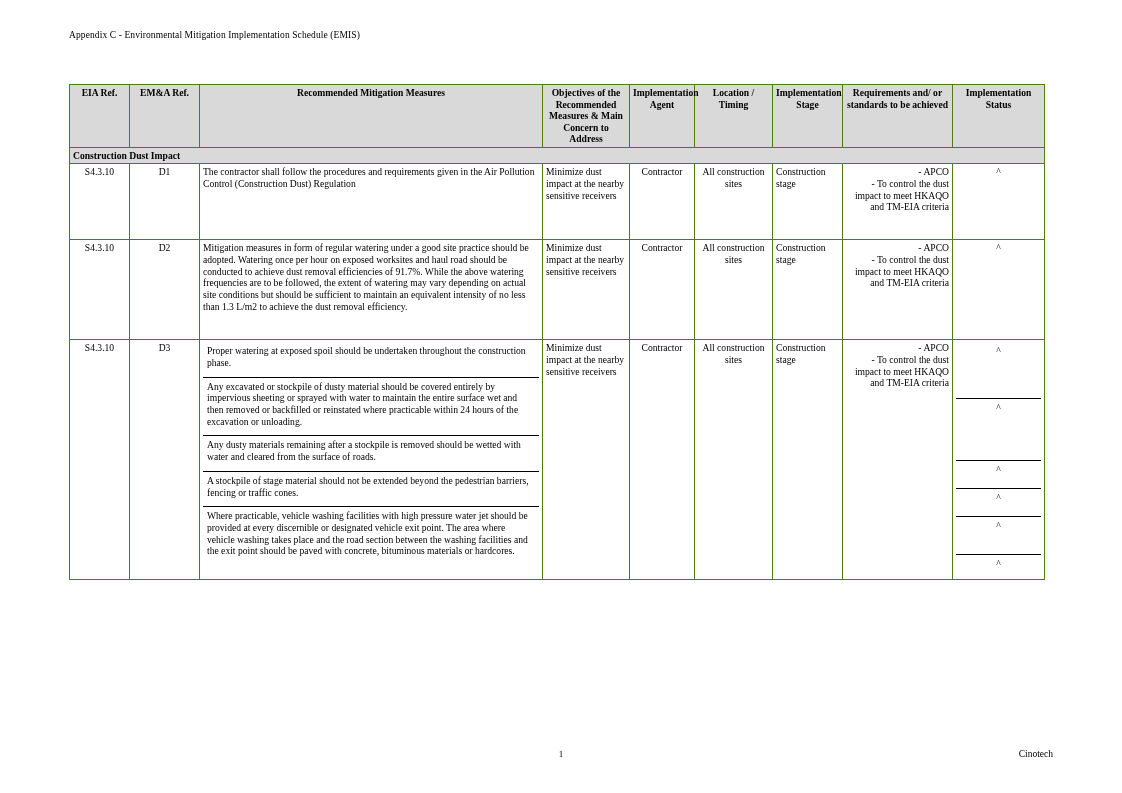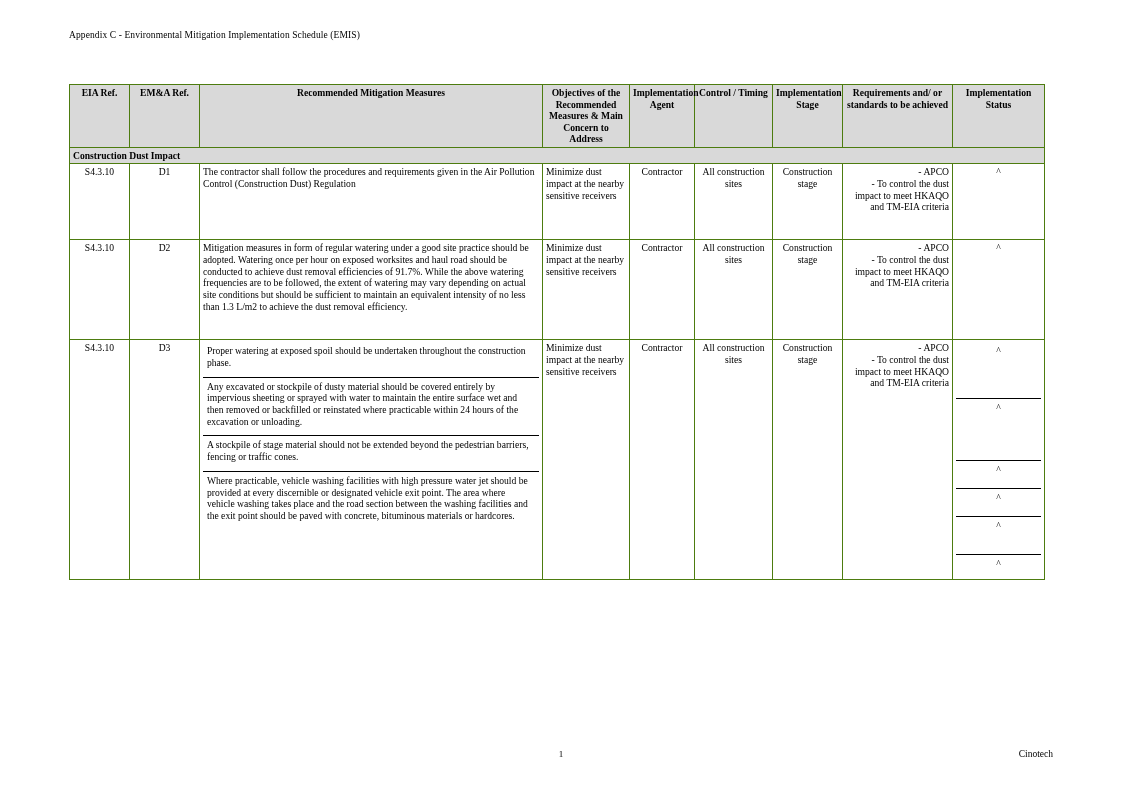--- a/index.html
+++ b/index.html
@@ -74,21 +74,21 @@
     font-weight: bold;
     font-size: 9.6px;
     padding: 1px 3px;
   }
   .c-eia   { width: 60px;  text-align: center; }
   .c-ema   { width: 70px;  text-align: center; }
   .c-meas  { width: 343px; text-align: left; }
   .c-obj   { width: 87px;  text-align: left; }
   .c-agent { width: 65px;  text-align: center; }
   .c-loc   { width: 78px;  text-align: center; }
-  .c-stage { width: 70px;  text-align: center; }
+  .c-stage { width: 70px;  text-align: left; }
   .c-req   { width: 110px; text-align: right; }
   .c-status{ width: 92px;  text-align: center; }
 
   
   table.inner {
     width: 100%;
     border-collapse: collapse;
     table-layout: fixed;
   }
   table.inner td {
@@ -131,21 +131,21 @@
         <col class="c-req">
         <col class="c-status">
     </colgroup>
     <thead>
       <tr>
         <th>EIA Ref.</th>
         <th>EM&amp;A Ref.</th>
         <th>Recommended Mitigation Measures</th>
         <th>Objectives of the Recommended Measures &amp; Main Concern to Address</th>
         <th>Implementation Agent</th>
-        <th>Control / Timing</th>
+        <th>Location / Timing</th>
         <th>Implementation Stage</th>
         <th>Requirements and/ or standards to be achieved</th>
         <th>Implementation Status</th>
       </tr>
     </thead>
     <tbody>
       <tr class="sec-row">
         <td colspan="9">Construction Dust Impact</td>
       </tr>
 
@@ -179,20 +179,23 @@
         <td class="c-eia pad-cell">S4.3.10</td>
         <td class="c-ema pad-cell">D3</td>
         <td class="c-meas nest">
           <table class="inner">
             <tbody>
                 <tr>
                   <td>Proper watering at exposed spoil should be undertaken throughout the construction phase.</td>
                 </tr>
             <tr>
                   <td>Any excavated or stockpile of dusty material should be covered entirely by impervious sheeting or sprayed with water to maintain the entire surface wet and then removed or backfilled or reinstated where practicable within 24 hours of the excavation or unloading.</td>
+                </tr>
+            <tr>
+                  <td>Any dusty materials remaining after a stockpile is removed should be wetted with water and cleared from the surface of roads.</td>
                 </tr>
             <tr>
                   <td>A stockpile of stage material should not be extended beyond the pedestrian barriers, fencing or traffic cones.</td>
                 </tr>
             <tr>
                   <td>Where practicable, vehicle washing facilities with high pressure water jet should be provided at every discernible or designated vehicle exit point. The area where vehicle washing takes place and the road section between the washing facilities and the exit point should be paved with concrete, bituminous materials or hardcores.</td>
                 </tr>
           </tbody>
             </table>
         </td>

